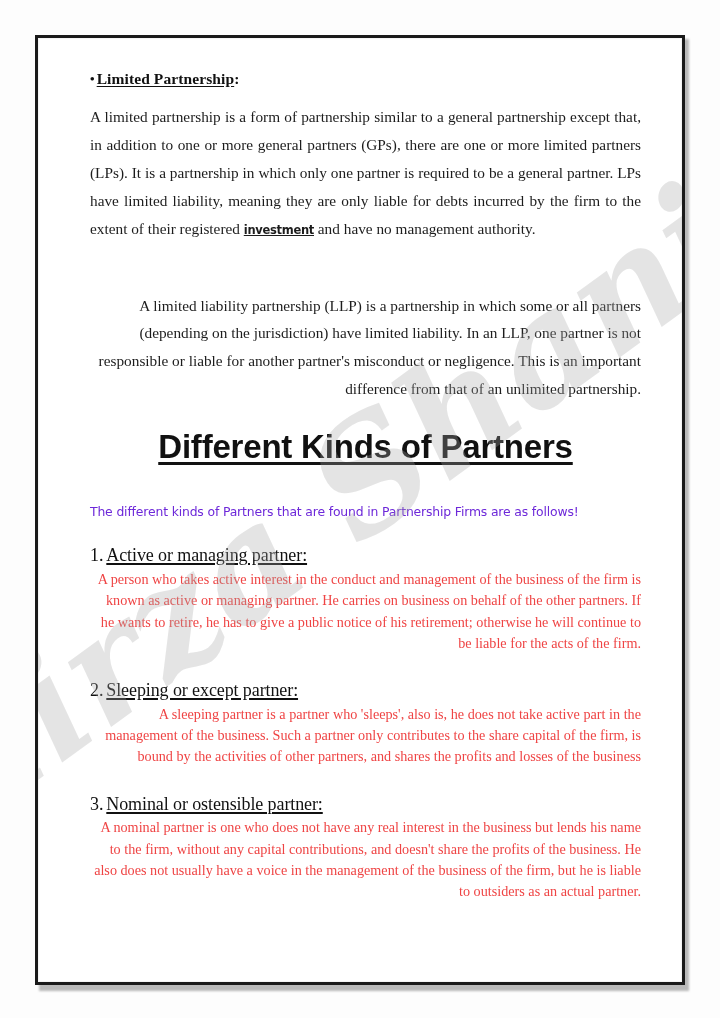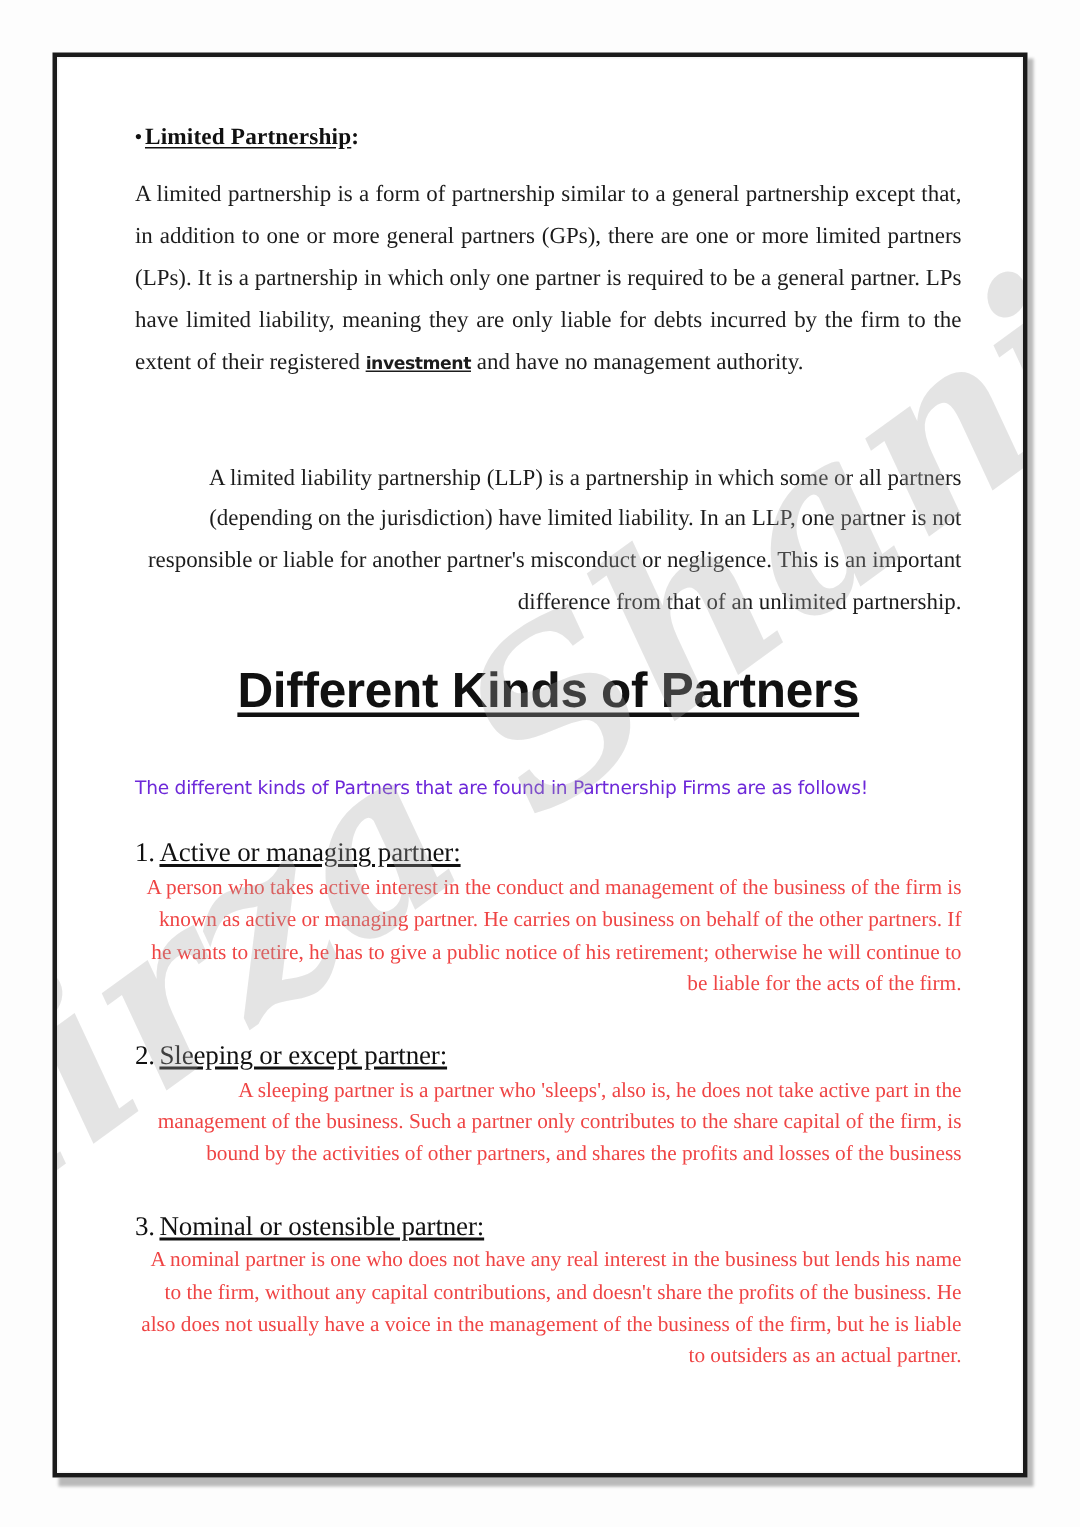--- a/index.html
+++ b/index.html
@@ -76,21 +76,21 @@
 
   
   .doc-body {
     position: absolute;
     left: 0;
     top: 0;
     width: 650px;
     height: 950px;
     z-index: 2;
     box-sizing: border-box;
-    padding: 44px 47px 0 52px;
+    padding: 31px 47px 0 52px;
   }
 
   .sub-heading {
     font-size: 15.5px;
     font-weight: 700;
     letter-spacing: 0.1px;
     margin: 0;
     line-height: 1.25;
   }
   .sub-heading .hd-underline {

